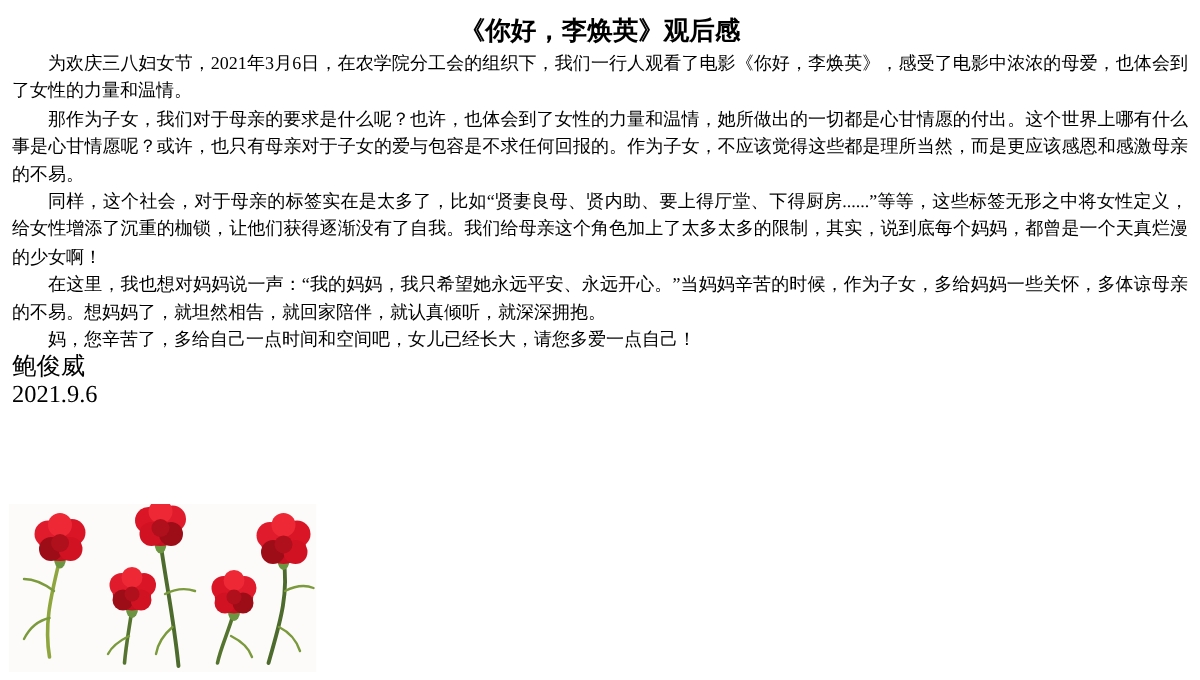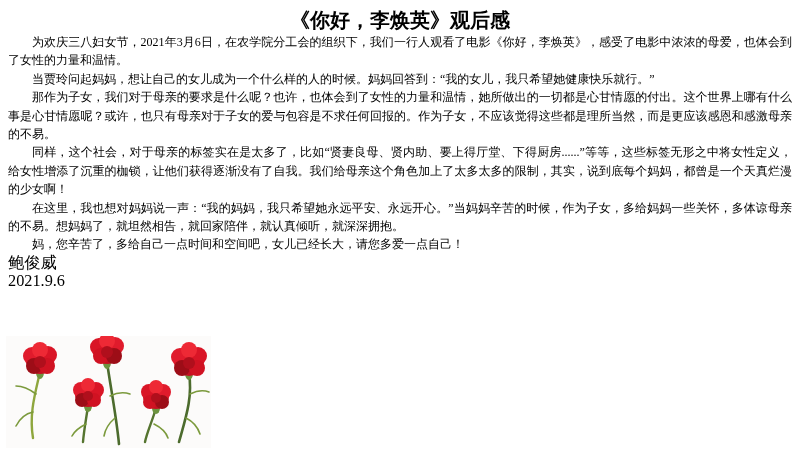--- a/index.html
+++ b/index.html
@@ -15,21 +15,21 @@
     font-family: "Liberation Serif", "DejaVu Serif", serif;
     color: #000000;
   }
   .page {
     position: absolute;
     top: 0; left: 0;
     width: 784px;
     padding: 10px 8px 0 8px;
   }
   .title {
-    font-size: 20px;
+    font-size: 17px;
     font-weight: bold;
     text-align: center;
     margin: 0 0 2px 0;
     line-height: 21px;
   }
   .para {
     margin: 0;
     font-size: 12px;
     line-height: 18.4px;
     text-align: justify;
@@ -51,21 +51,20 @@
     height: 112px;
   }
 </style>
 </head>
 <body>
 
 <div class="page">
   <h1 class="title">《你好，李焕英》观后感</h1>
   <div>
     <p class="para">为欢庆三八妇女节，2021年3月6日，在农学院分工会的组织下，我们一行人观看了电影《你好，李焕英》，感受了电影中浓浓的母爱，也体会到了女性的力量和温情。</p>
-    <p class="para">当贾玲问起妈妈，想让自己的女儿成为一个什么样的人的时候。妈妈回答到：“我的女儿，我只希望她健康快乐就行。”</p>
     <p class="para">那作为子女，我们对于母亲的要求是什么呢？也许，也体会到了女性的力量和温情，她所做出的一切都是心甘情愿的付出。这个世界上哪有什么事是心甘情愿呢？或许，也只有母亲对于子女的爱与包容是不求任何回报的。作为子女，不应该觉得这些都是理所当然，而是更应该感恩和感激母亲的不易。</p>
     <p class="para">同样，这个社会，对于母亲的标签实在是太多了，比如“贤妻良母、贤内助、要上得厅堂、下得厨房......”等等，这些标签无形之中将女性定义，给女性增添了沉重的枷锁，让他们获得逐渐没有了自我。我们给母亲这个角色加上了太多太多的限制，其实，说到底每个妈妈，都曾是一个天真烂漫的少女啊！</p>
     <p class="para">在这里，我也想对妈妈说一声：“我的妈妈，我只希望她永远平安、永远开心。”当妈妈辛苦的时候，作为子女，多给妈妈一些关怀，多体谅母亲的不易。想妈妈了，就坦然相告，就回家陪伴，就认真倾听，就深深拥抱。</p>
     <p class="para">妈，您辛苦了，多给自己一点时间和空间吧，女儿已经长大，请您多爱一点自己！</p>
   </div>
   <div class="signature-block">
     <div>鲍俊威</div>
     <div>2021.9.6</div>
   </div>
 </div>

